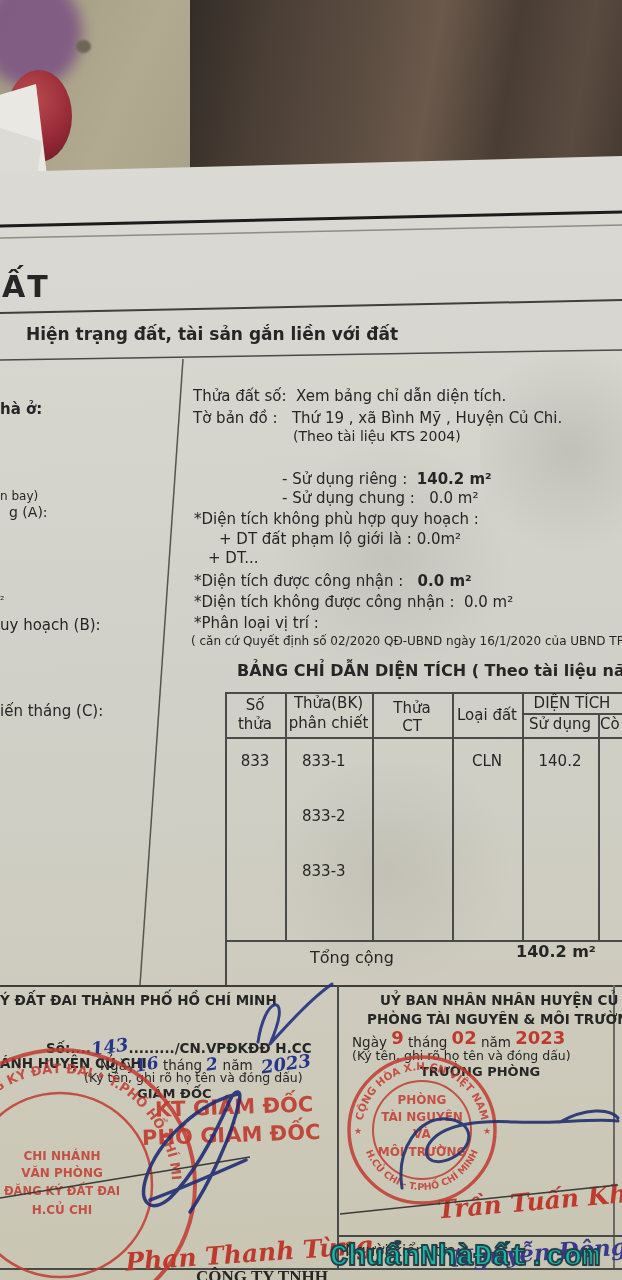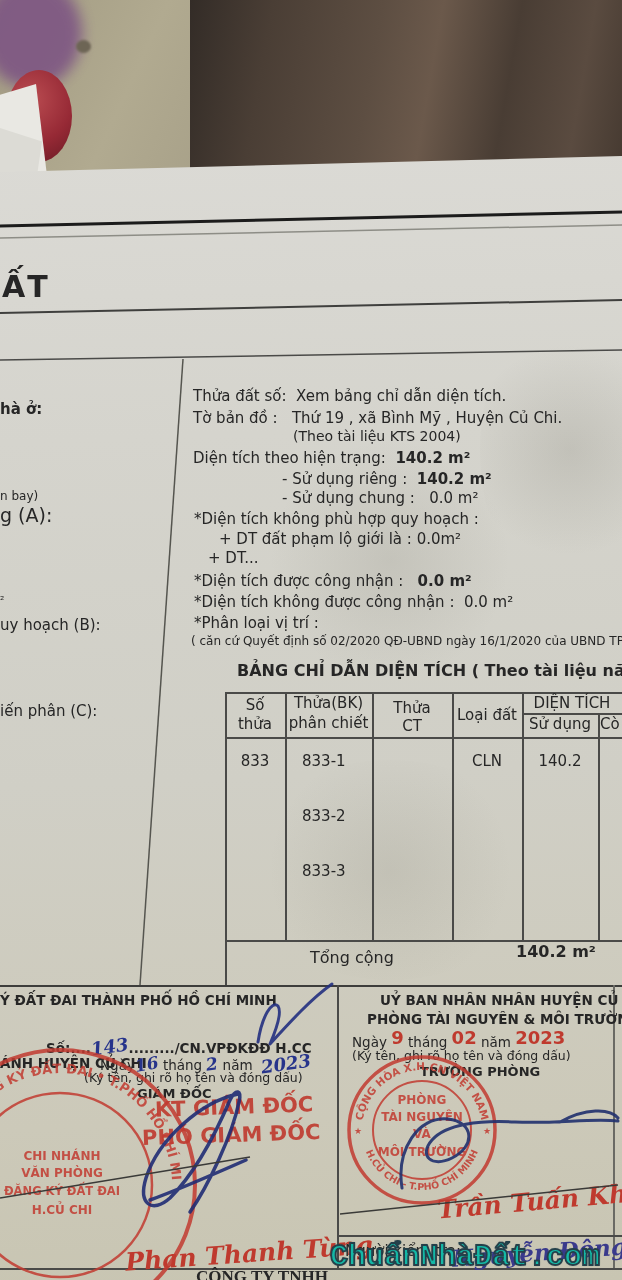--- a/index.html
+++ b/index.html
@@ -58,32 +58,32 @@
 
   <svg class="abs" style="left:0;top:0;" width="622" height="1280" viewBox="0 0 622 1280">
     <line x1="0" y1="226" x2="622" y2="212" stroke="#1c1c1c" stroke-width="3"></line>
     <line x1="0" y1="238" x2="622" y2="225" stroke="#8d8d86" stroke-width="1.5"></line>
     <line x1="0" y1="313" x2="622" y2="300" stroke="#3f3f3d" stroke-width="2"></line>
     <line x1="0" y1="360" x2="622" y2="350" stroke="#4a4a48" stroke-width="1.5"></line>
     <line x1="183" y1="359" x2="140" y2="985" stroke="#55554f" stroke-width="1.5"></line>
   </svg>
 
   <div class="t b" style="left:2px;top:268px;font-size:30px;letter-spacing:2px;">ẤT</div>
+  <div class="t b" style="left:26px;top:324px;font-size:17px;">Hiện trạng đất, tài sản gắn liền với đất</div>
 
   <div class="t b" style="left:0;top:400px;font-size:15px;">hà ở:</div>
   <div class="t" style="left:0;top:489px;font-size:12px;">n bay)</div>
-  <div class="t" style="left:0;top:504px;font-size:19px;">g (A):</div>
+  <div class="t" style="left:9px;top:504px;font-size:14px;">g (A):</div>
   <div class="t" style="left:0;top:594px;font-size:11px;">²</div>
   <div class="t" style="left:0;top:616px;font-size:15px;">uy hoạch (B):</div>
-  <div class="t" style="left:0;top:702px;font-size:15px;">iến phân (C):</div>
+  <div class="t" style="left:0;top:702px;font-size:15px;">iến tháng (C):</div>
 
   <div class="t" style="left:193px;top:387px;font-size:15px;"><span>Thửa đất số:</span>&nbsp; <span>Xem bảng chỉ dẫn diện tích.</span></div>
   <div class="t" style="left:193px;top:409px;font-size:15px;"><span>Tờ bản đồ :</span>&nbsp;&nbsp; <span>Thứ 19 ,  xã Bình Mỹ , Huyện Củ Chi.</span></div>
   <div class="t" style="left:293px;top:428px;font-size:14px;">(Theo tài liệu KTS 2004)</div>
-  <div class="t" style="left:193px;top:449px;font-size:15px;"><span>Diện tích theo hiện trạng:</span>&nbsp; <span class="b">140.2 m²</span></div>
   <div class="t" style="left:282px;top:470px;font-size:15px;"><span>- Sử dụng riêng :</span>&nbsp; <span class="b">140.2 m²</span></div>
   <div class="t" style="left:282px;top:489px;font-size:15px;"><span>- Sử dụng chung :</span>&nbsp;&nbsp; <span>0.0 m²</span></div>
   <div class="t" style="left:194px;top:510px;font-size:15px;">*Diện tích không phù hợp quy hoạch :</div>
   <div class="t" style="left:208px;top:530px;font-size:15px;margin-left:11px;">+ DT đất phạm lộ giới là : 0.0m²</div>
   <div class="t" style="left:208px;top:549px;font-size:15px;">+ DT...</div>
   <div class="t" style="left:194px;top:572px;font-size:15px;"><span>*Diện tích được công nhận :</span>&nbsp;&nbsp; <span class="b">0.0 m²</span></div>
   <div class="t" style="left:194px;top:593px;font-size:15px;"><span>*Diện tích không được công nhận :</span>&nbsp; <span>0.0 m²</span></div>
   <div class="t" style="left:194px;top:614px;font-size:15px;">*Phân loại vị trí :</div>
   <div class="t" style="left:191px;top:634px;font-size:12px;">( căn cứ Quyết định số 02/2020 QĐ-UBND ngày  16/1/2020 của UBND TP )</div>
 

